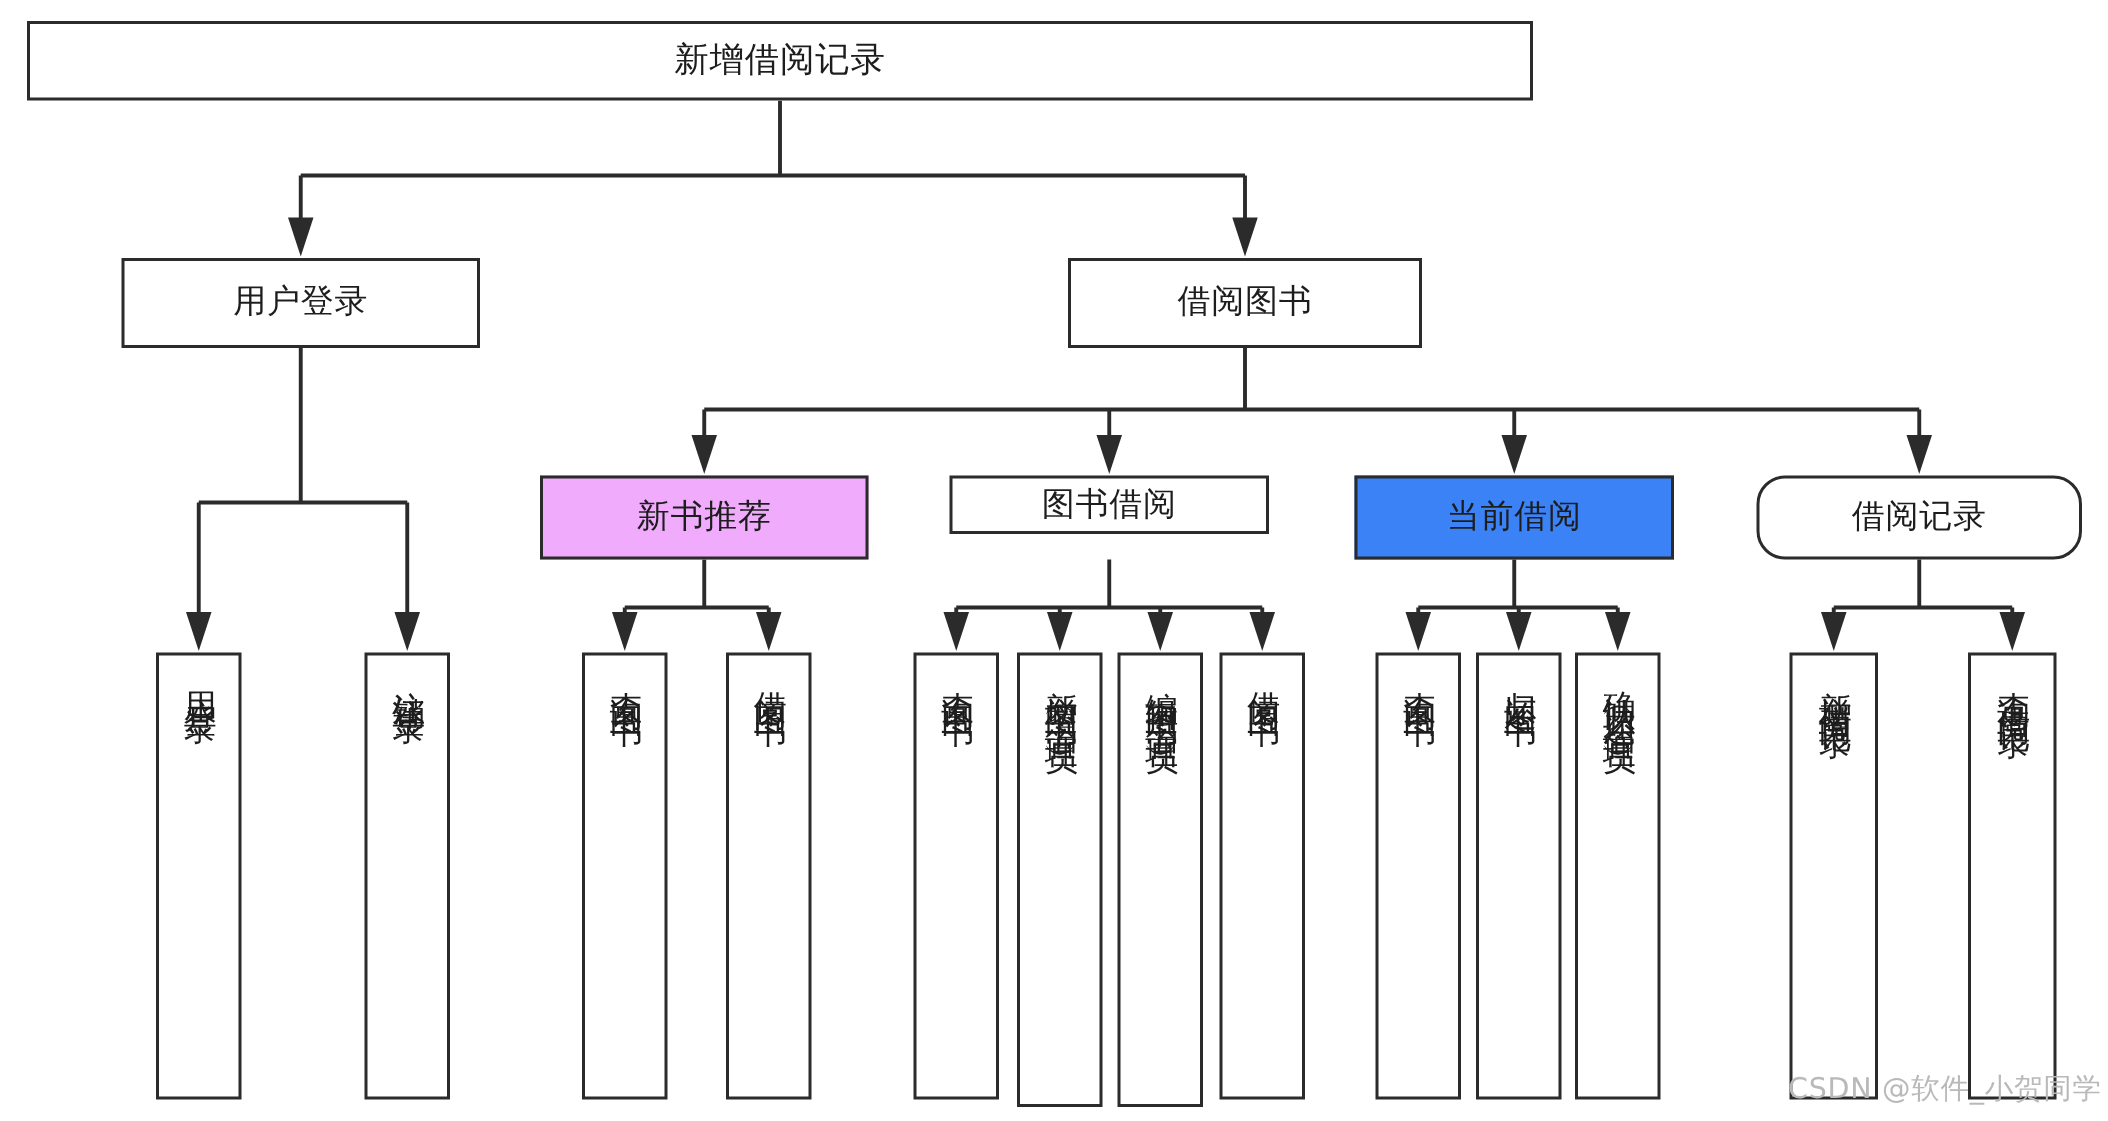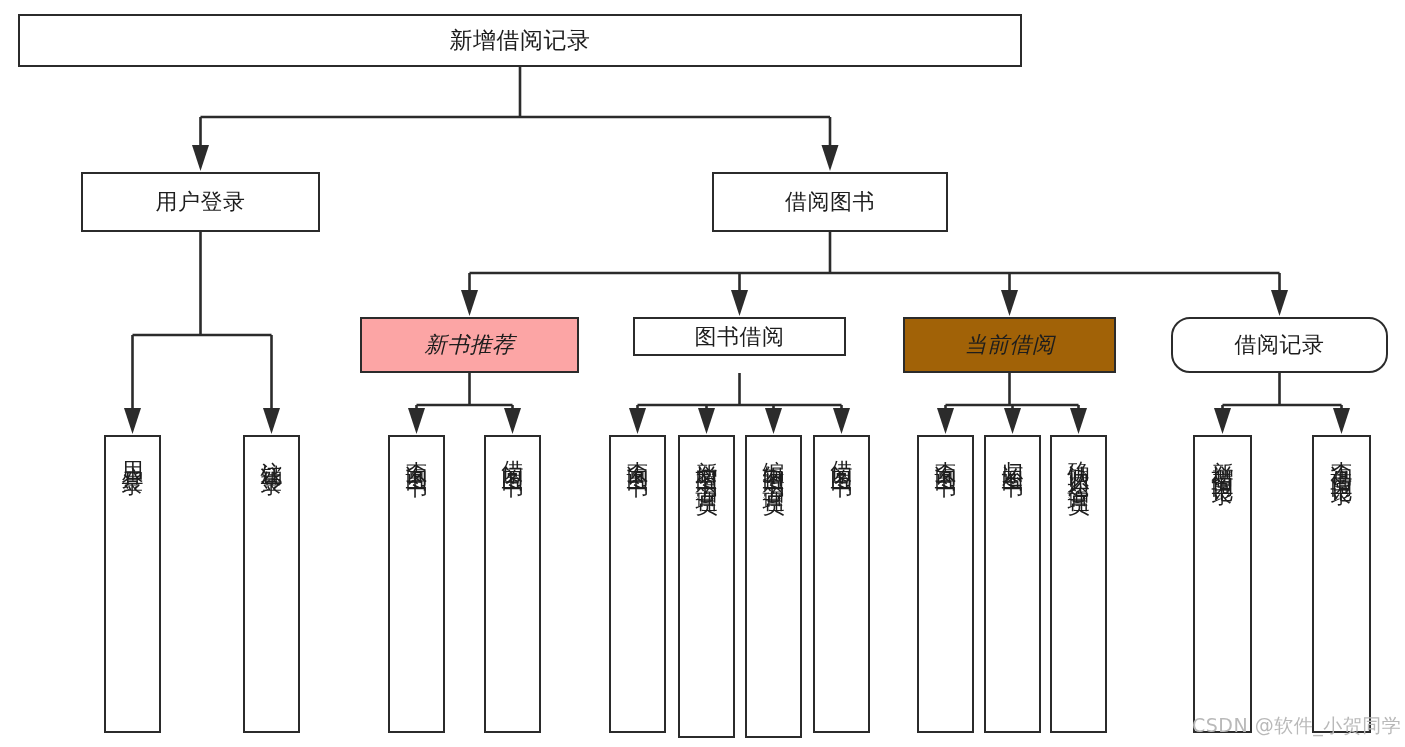--- a/index.html
+++ b/index.html
@@ -138,27 +138,27 @@
   <div id="node-layer">
       <div class="node horiz root" style="left: 18px; top: 14px; width: 1004px; height: 53px; border-color: rgb(43, 43, 43); background: rgb(255, 255, 255);">
         <span class="label" style="color: rgb(29, 29, 29);">新增借阅记录</span>
       </div>
       <div class="node horiz" style="left: 81px; top: 172px; width: 239px; height: 60px; border-color: rgb(43, 43, 43); background: rgb(255, 255, 255);">
         <span class="label" style="color: rgb(29, 29, 29);">用户登录</span>
       </div>
       <div class="node horiz" style="left: 712px; top: 172px; width: 236px; height: 60px; border-color: rgb(43, 43, 43); background: rgb(255, 255, 255);">
         <span class="label" style="color: rgb(29, 29, 29);">借阅图书</span>
       </div>
-      <div class="node horiz" style="left: 360px; top: 317px; width: 219px; height: 56px; border-color: rgb(43, 43, 43); background: #fca5a5; font-style: italic;">
+      <div class="node horiz" style="left: 360px; top: 317px; width: 219px; height: 56px; border-color: rgb(43, 43, 43); background: #f0abfc;">
         <span class="label" style="color: rgb(29, 29, 29);">新书推荐</span>
       </div>
       <div class="node horiz" style="left: 633px; top: 317px; width: 213px; height: 39px; border-color: rgb(43, 43, 43); background: rgb(255, 255, 255);">
         <span class="label" style="color: rgb(29, 29, 29);">图书借阅</span>
       </div>
-      <div class="node horiz" style="left: 903px; top: 317px; width: 213px; height: 56px; border-color: rgb(43, 43, 43); background: #a16207; font-style: italic;">
+      <div class="node horiz" style="left: 903px; top: 317px; width: 213px; height: 56px; border-color: rgb(43, 43, 43); background: #3b82f6;">
         <span class="label" style="color: rgb(29, 29, 29);">当前借阅</span>
       </div>
       <div class="node horiz" style="left: 1171px; top: 317px; width: 217px; height: 56px; border-color: rgb(43, 43, 43); background: rgb(255, 255, 255); border-radius: 19px;">
         <span class="label" style="color: rgb(29, 29, 29);">借阅记录</span>
       </div>
       <div class="node vert" style="left: 104px; top: 435px; width: 57px; height: 298px; border-color: rgb(43, 43, 43); background: rgb(255, 255, 255);">
         <span class="label" style="color: rgb(29, 29, 29);">用户登录</span>
       </div>
       <div class="node vert" style="left: 243px; top: 435px; width: 57px; height: 298px; border-color: rgb(43, 43, 43); background: rgb(255, 255, 255);">
         <span class="label" style="color: rgb(29, 29, 29);">注销登录</span>

